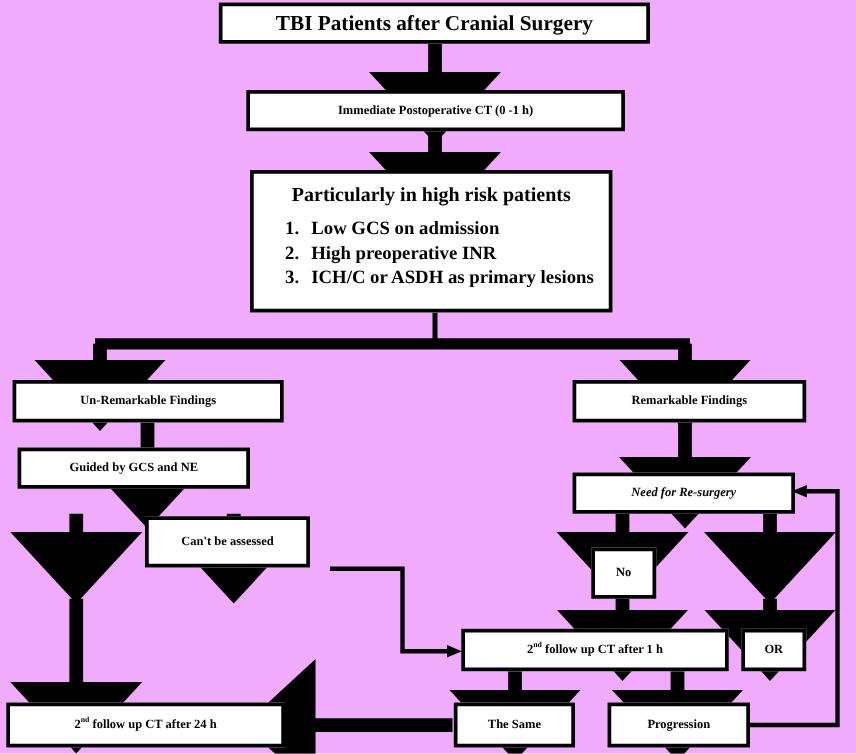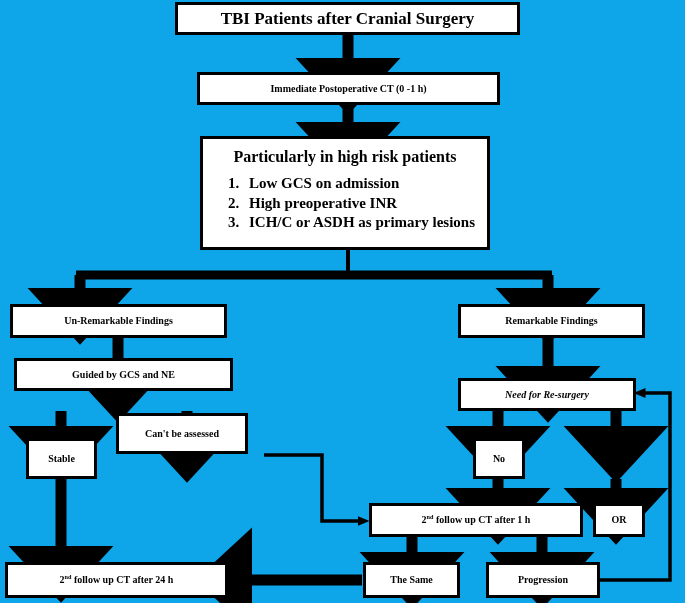--- a/index.html
+++ b/index.html
@@ -4,21 +4,21 @@
 <style>
   html, body {
     margin: 0;
     padding: 0;
     background: #ffffff;
   }
   #canvas {
     position: relative;
     width: 685px;
     height: 603px;
-    background: #0ea5e9;
+    background: #f0abfc;
     font-family: "Liberation Serif", "DejaVu Serif", serif;
     overflow: hidden;
   }
   #wires {
     position: absolute;
     left: 0;
     top: 0;
     width: 685px;
     height: 603px;
     pointer-events: none;
@@ -145,31 +145,28 @@
   </div>
 
   <div class="node t16" style="left:10px; top:304px; width:217px; height:34px;">
     <span>Un-Remarkable Findings</span>
   </div>
 
   <div class="node t16" style="left:458px; top:304px; width:187px; height:34px;">
     <span>Remarkable Findings</span>
   </div>
 
-  <div class="node t16" style="left:14px; top:358px; width:219px; height:33px;">
+  <div class="node t16" style="left:14px; top:358px; width:186px; height:33px;">
     <span>Guided by GCS and NE</span>
   </div>
 
   <div class="node t16" style="left:458px; top:378px; width:178px; height:33px;font-style:italic;">
     <span>Need for Re-surgery</span>
   </div>
 
-  <div class="node t16" style="left:26px; top:438px; width:71px; height:41px;">
-    <span>Stable</span>
-  </div>
 
   <div class="node t16" style="left:116px; top:413px; width:132px; height:41px;text-align:center;">
     <span>Can't be assessed</span>
   </div>
 
   <div class="node t16" style="left:473px; top:438px; width:52px; height:41px;">
     <span>No</span>
   </div>
 
 

